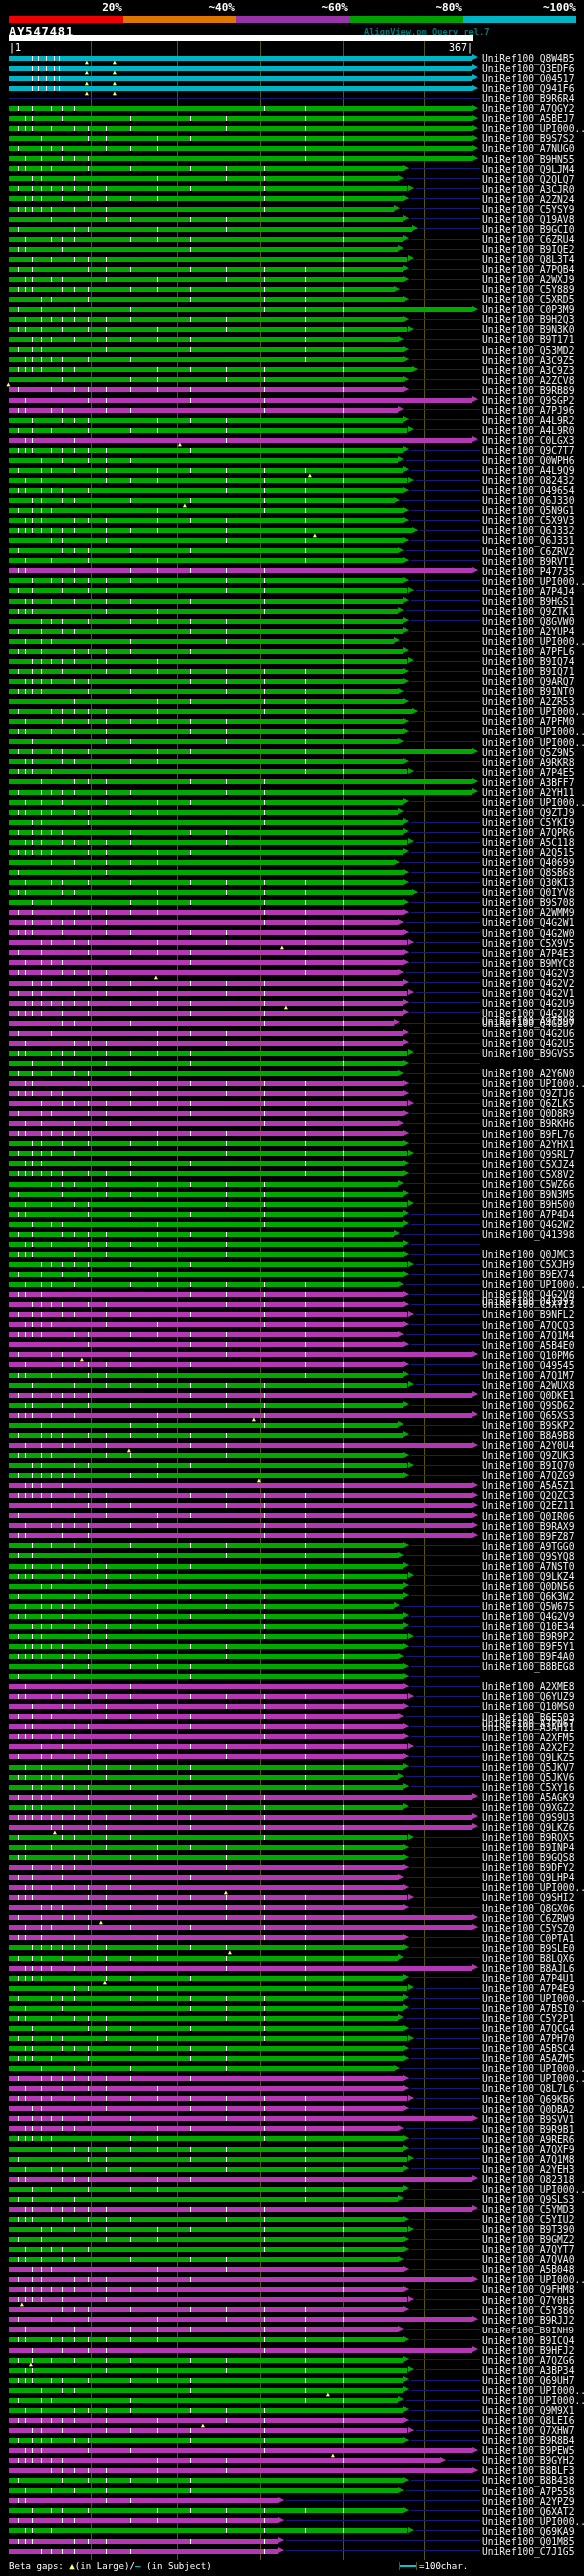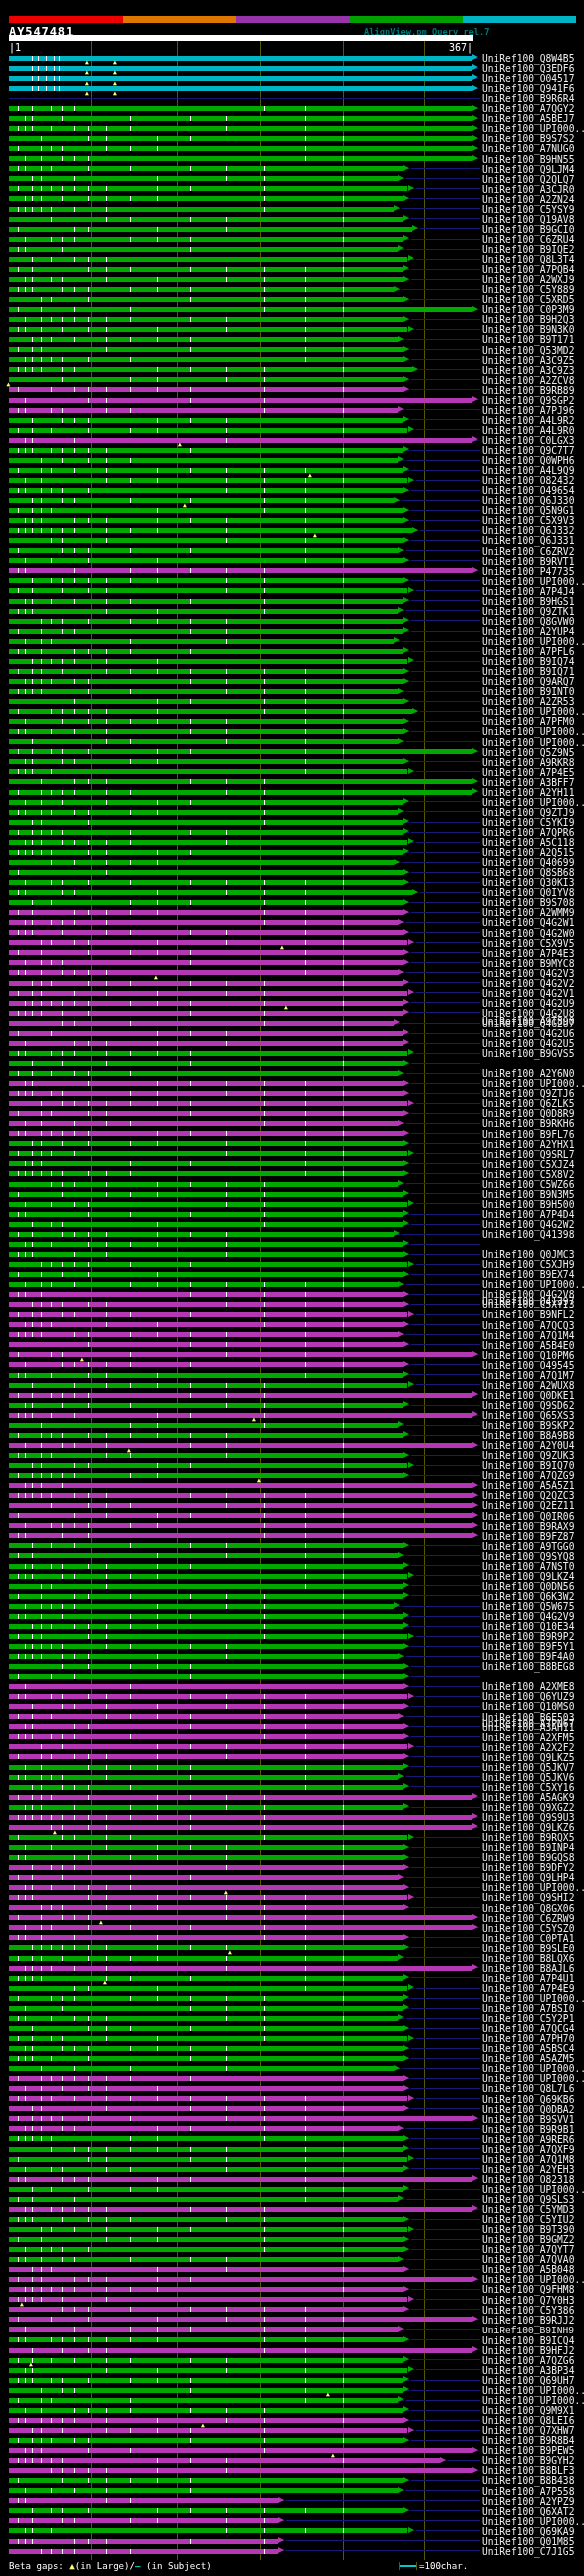--- a/index.html
+++ b/index.html
@@ -31,20 +31,27 @@
   .footer-scale{position:absolute;top:2561px;left:399px;display:flex;align-items:center;}
   .fs-tick{width:0.9px;height:8.2px;background:#585800;}
   .fs-bar{width:16.4px;height:2.7px;background:#00c8c8;}
   .fs-text{color:#fff;font-size:9.1px;margin-left:1.8px;}
 </style>
 </head>
 <body>
 
 <div class="screen">
 
+  <div class="scale-labels">
+      <span style="left: 122px;">20%</span>
+      <span style="left: 235px;">~40%</span>
+      <span style="left: 348px;">~60%</span>
+      <span style="left: 462px;">~80%</span>
+      <span style="left: 576px;">~100%</span>
+    </div>
   <div class="scale-bar">
       <div style="background: rgb(238, 0, 0);"></div>
       <div style="background: rgb(221, 119, 0);"></div>
       <div style="background: rgb(153, 51, 170);"></div>
       <div style="background: rgb(0, 160, 0);"></div>
       <div style="background: rgb(0, 180, 196);"></div>
     </div>
 
   <div class="query-title">AY547481</div>
   <div class="watermark">AlignView.pm Query rel.7</div>

